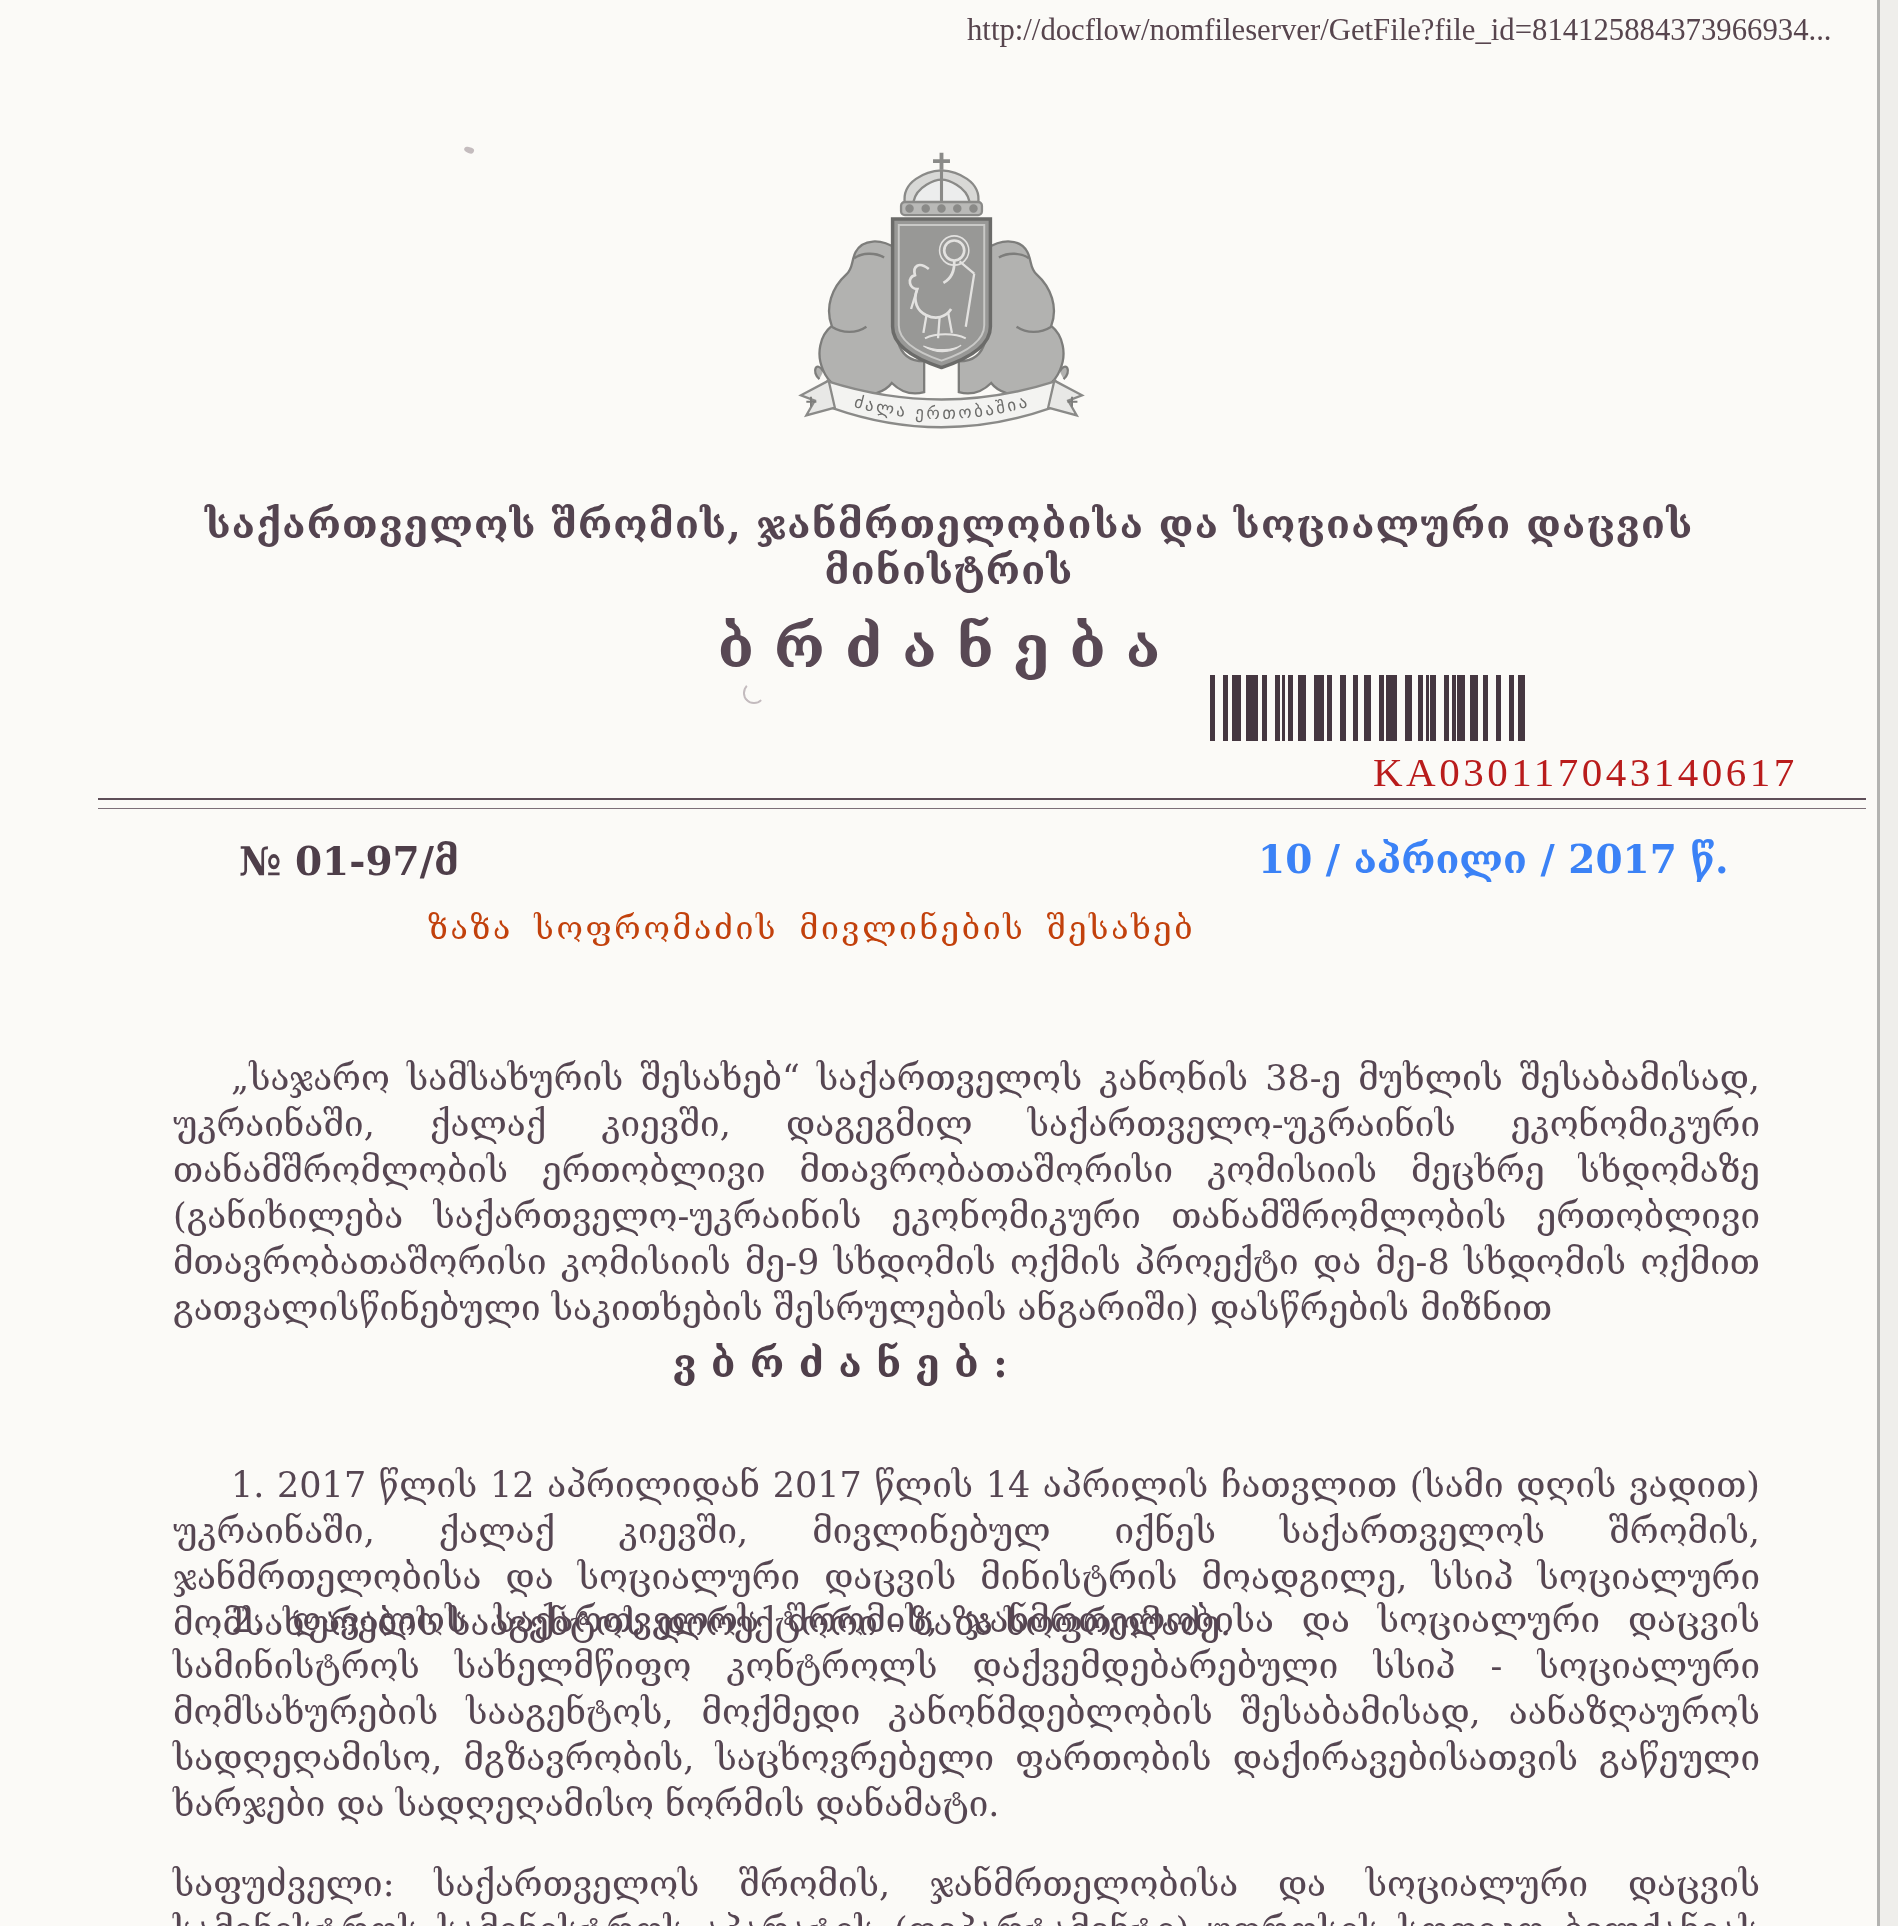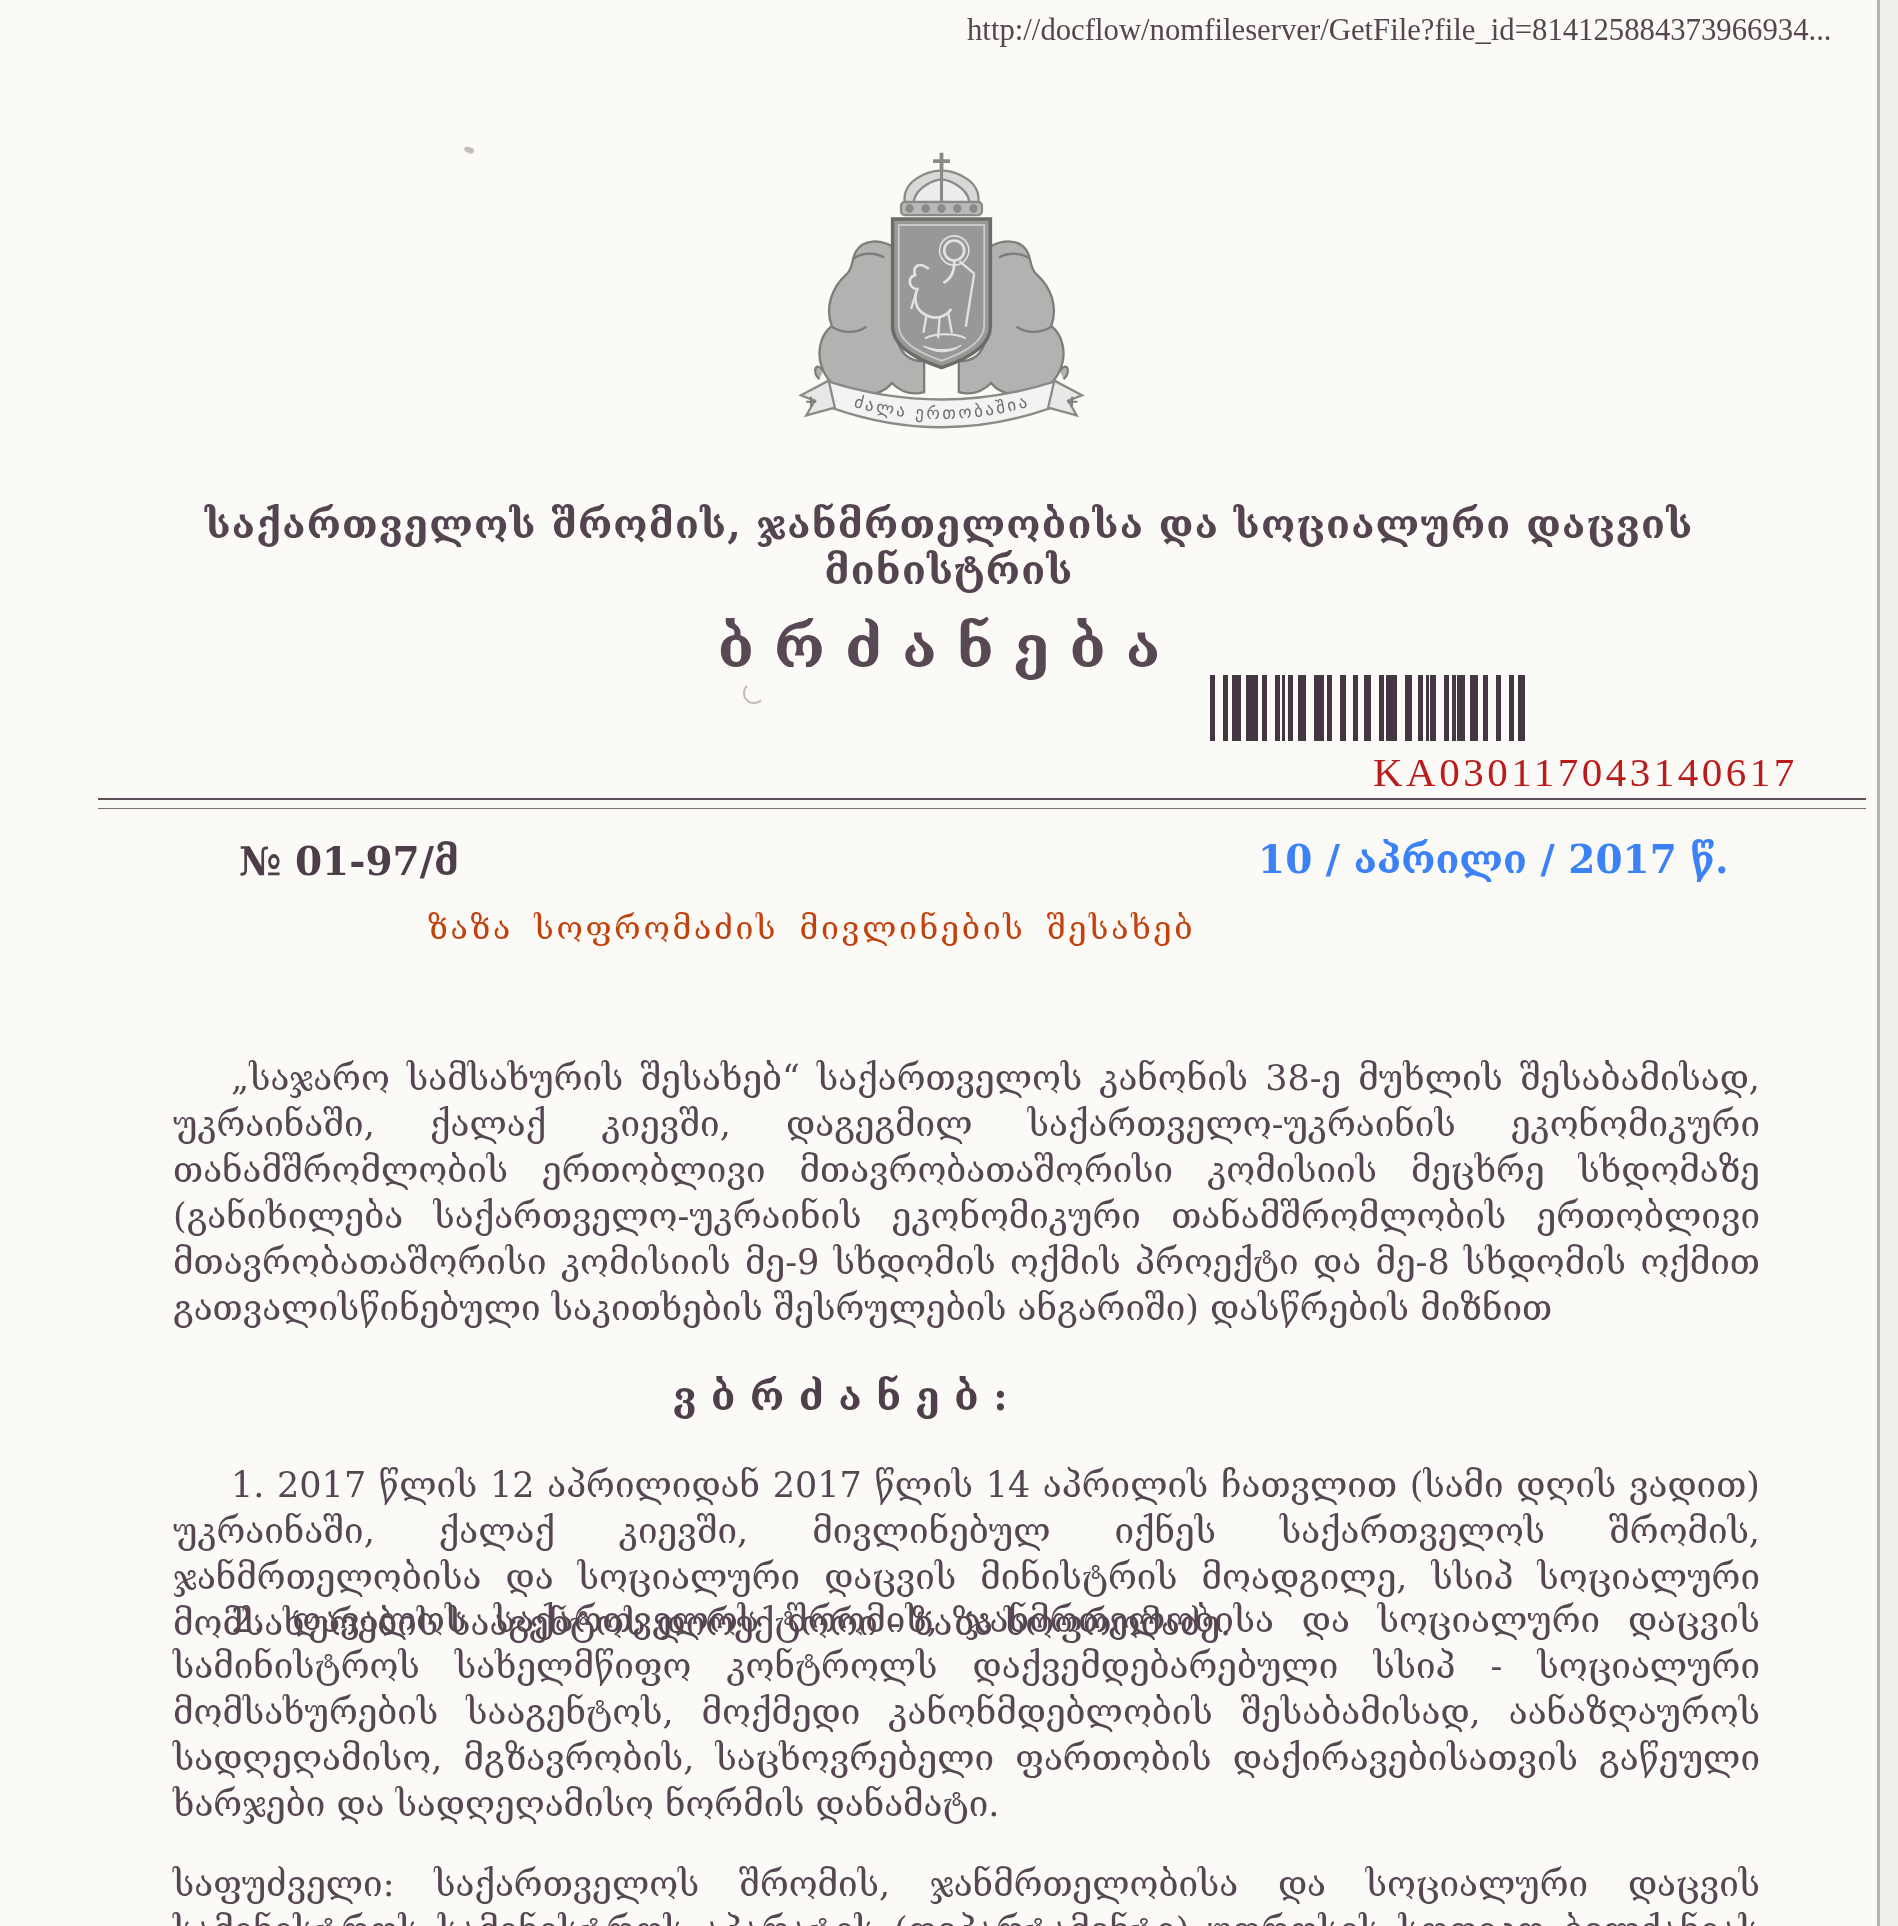--- a/index.html
+++ b/index.html
@@ -70,21 +70,21 @@
   
   .para{
     position:absolute;left:173px;width:1587px;margin:0;
     font-size:35px;line-height:46px;text-align:justify;color:#564652;
   }
   .indent{text-indent:58px;}
   .preamble{top:1039px;margin-top:16px;}
   .order-heading{
     position:absolute;left:520px;top:1340px;width:655px;
     text-align:center;font-size:39px;font-weight:bold;
-    letter-spacing:14.6px;color:#4f3f4a;margin-top:33px;
+    letter-spacing:14.6px;color:#4f3f4a;
   }
   .item1{top:1462px;}
   .item2{top:1597px;}
   .basis{top:1861px;}
   
   .scan-edge-right{
     position:absolute;left:1877px;top:0;width:2.7px;height:2704px;
     background:#b3b3b1;
   }
   .scan-edge-paper{

